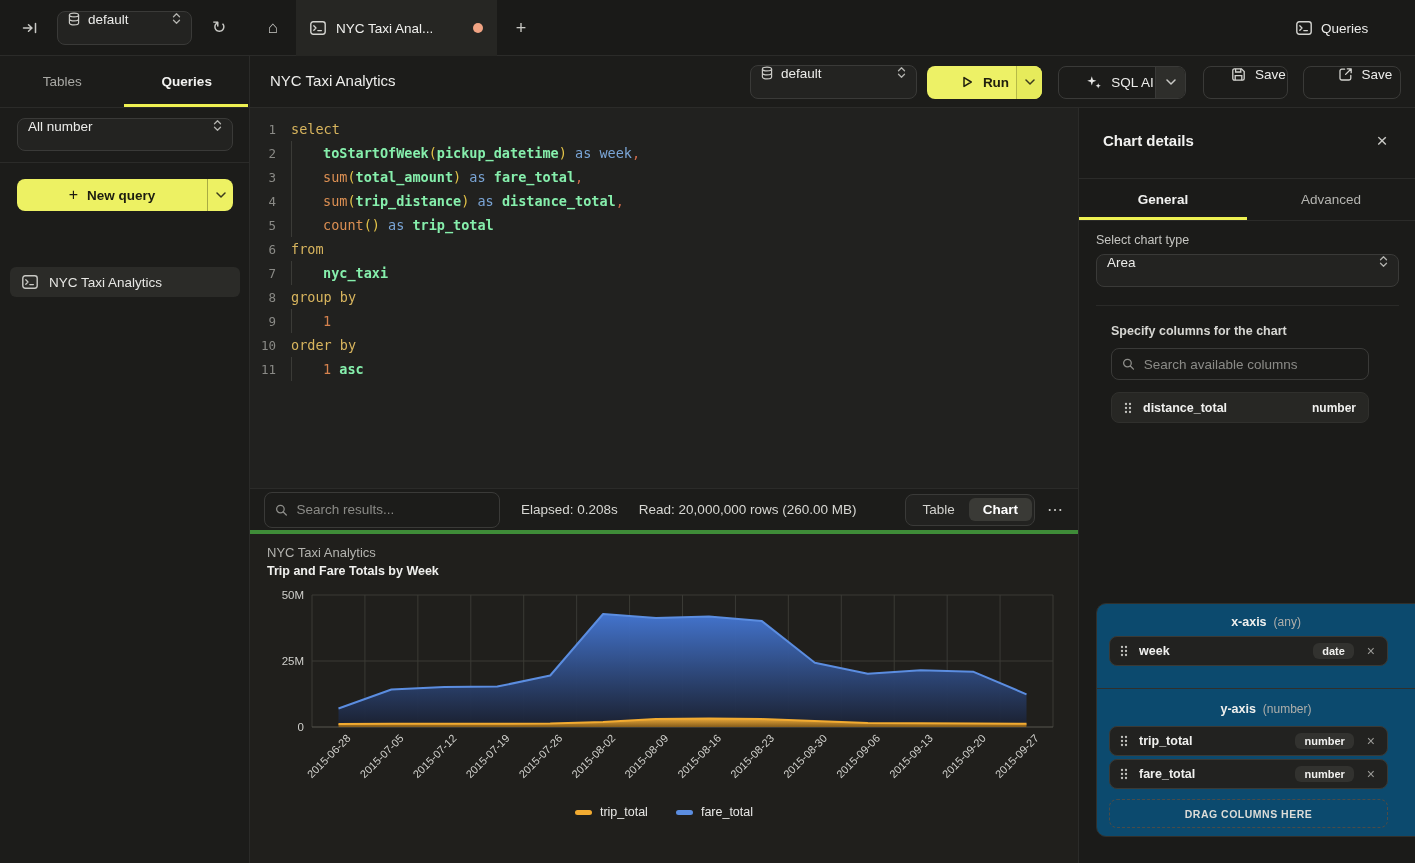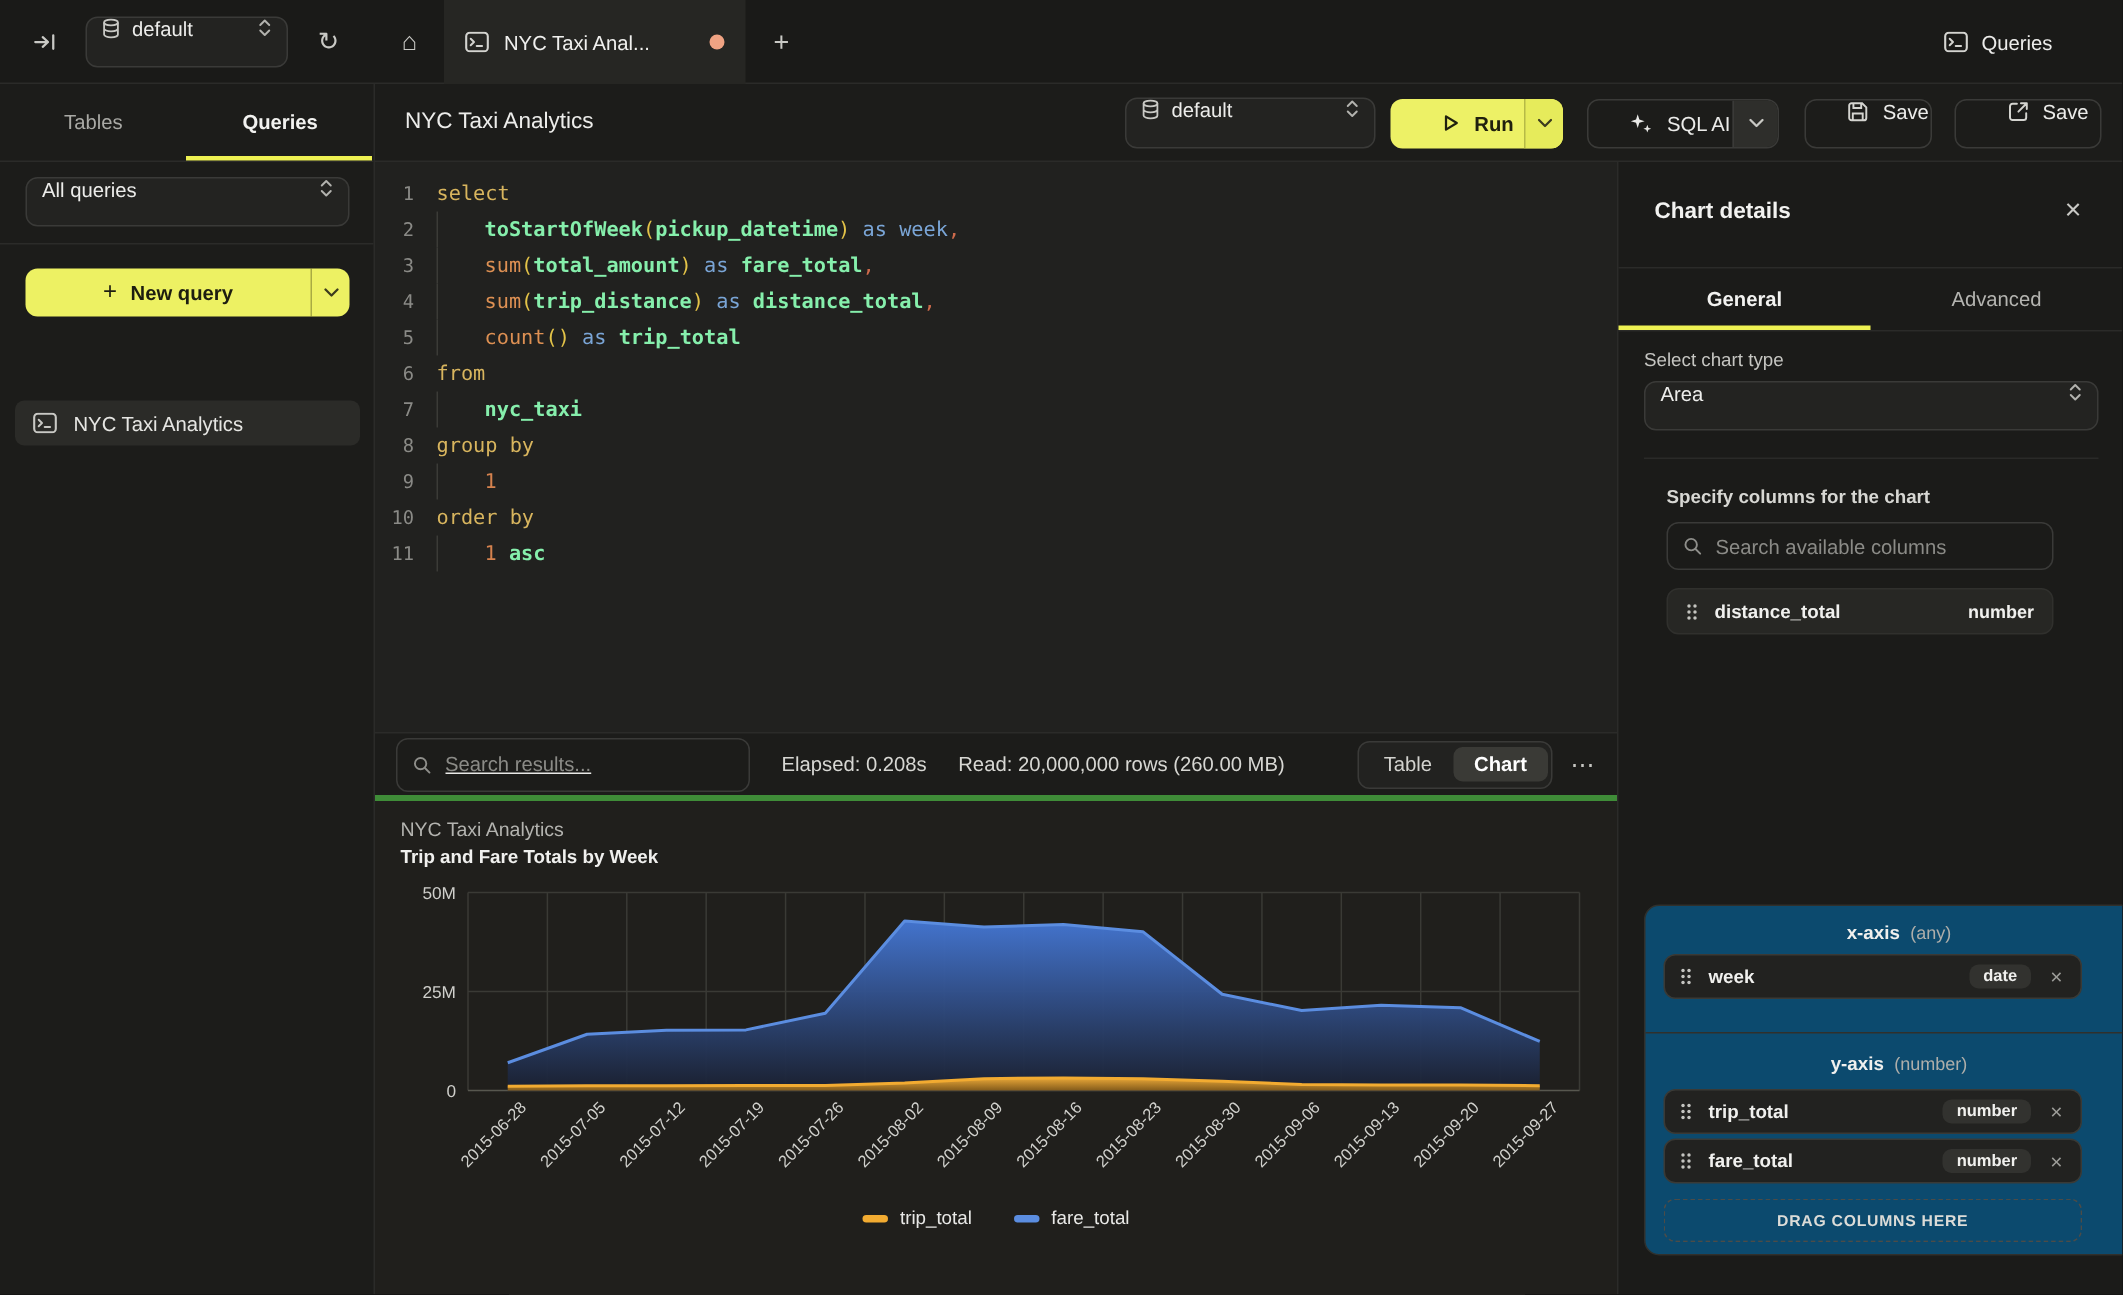--- a/index.html
+++ b/index.html
@@ -60,21 +60,21 @@
   
   .editor { position:absolute; left:250px; top:108px; width:828px; height:380px; background:#21211f; padding-top:9px; cursor:text; }
   .code-line { height:24px; line-height:24px; font-family:"DejaVu Sans Mono",monospace; font-size:13.5px; white-space:pre; }
   .ln { display:inline-block; width:26px; text-align:right; color:#8a8a86; font-size:12.5px; margin-right:15px; font-family:"DejaVu Sans Mono",monospace; }
   .guide { display:inline-block; width:32px; height:24px; border-left:1px solid #3b3b37; vertical-align:top; }
   .tk-kw{color:#d8b55e} .tk-fn{color:#dd9053} .tk-br{color:#e3c348} .tk-op{color:#7aa5d6}
   .tk-id{color:#86efac;font-weight:700} .tk-num{color:#d5824e} .tk-pun{color:#cd6a4b} .tk-pl{color:#d8d8d4}
 
   
   .results-bar { position:absolute; left:250px; top:488px; width:828px; height:42px; background:#1c1c1a; border-top:1px solid #2b2b29; display:flex; align-items:center; padding:0 14px; }
-  .results-search { width:236px; height:36px; flex:none;text-decoration:underline; }
+  .results-search { width:236px; height:36px; flex:none; }
   .meta { font-size:13.5px; color:#d7d7d3; margin-left:21px; white-space:nowrap; }
   .view-toggle { margin-left:auto; height:32px; border:1px solid #3a3a38; background:#222220; border-radius:8px; display:flex; align-items:center; padding:2px; }
   .view-toggle .seg { padding:4px 14px; font-size:13.5px; color:#d2d2ce; border-radius:6px; cursor:pointer; }
   .view-toggle .seg.active { background:#3a3a36; color:#ffffff; font-weight:600; }
   .more-btn { margin-left:12px; font-size:16px; color:#c6c6c2; letter-spacing:1px; cursor:pointer; }
   .progress { position:absolute; left:250px; top:530px; width:828px; height:4px; background:#3f8c38; }
 
   
   .chart-section { position:absolute; left:250px; top:534px; width:828px; height:329px; background:#201f1c; }
   .chart-title { position:absolute; left:17px; top:11px; font-size:13px; color:#b3b3af; }
@@ -158,21 +158,21 @@
     </div>
   </header>
 
   <aside class="sidebar">
     <div class="side-tabs">
       <div class="side-tab">Tables</div>
       <div class="side-tab active">Queries</div>
       <div class="underline"></div>
     </div>
     <div class="select all-queries">
-      <span class="grow">All queries</span>
+      <span class="grow">All number</span>
       <svg width="9" height="13" viewBox="0 0 9 13">
           <path d="M1.5 4.7 L4.5 1.7 L7.5 4.7 M1.5 8.3 L4.5 11.3 L7.5 8.3" fill="none" stroke="#b2b2ae" stroke-width="1.3" stroke-linecap="round" stroke-linejoin="round"></path>
         </svg>
     </div>
     <div class="side-div"></div>
     <div class="new-query">
       <span class="main">
           <span class="plus">+</span>
           <span>New query</span>
         </span>

